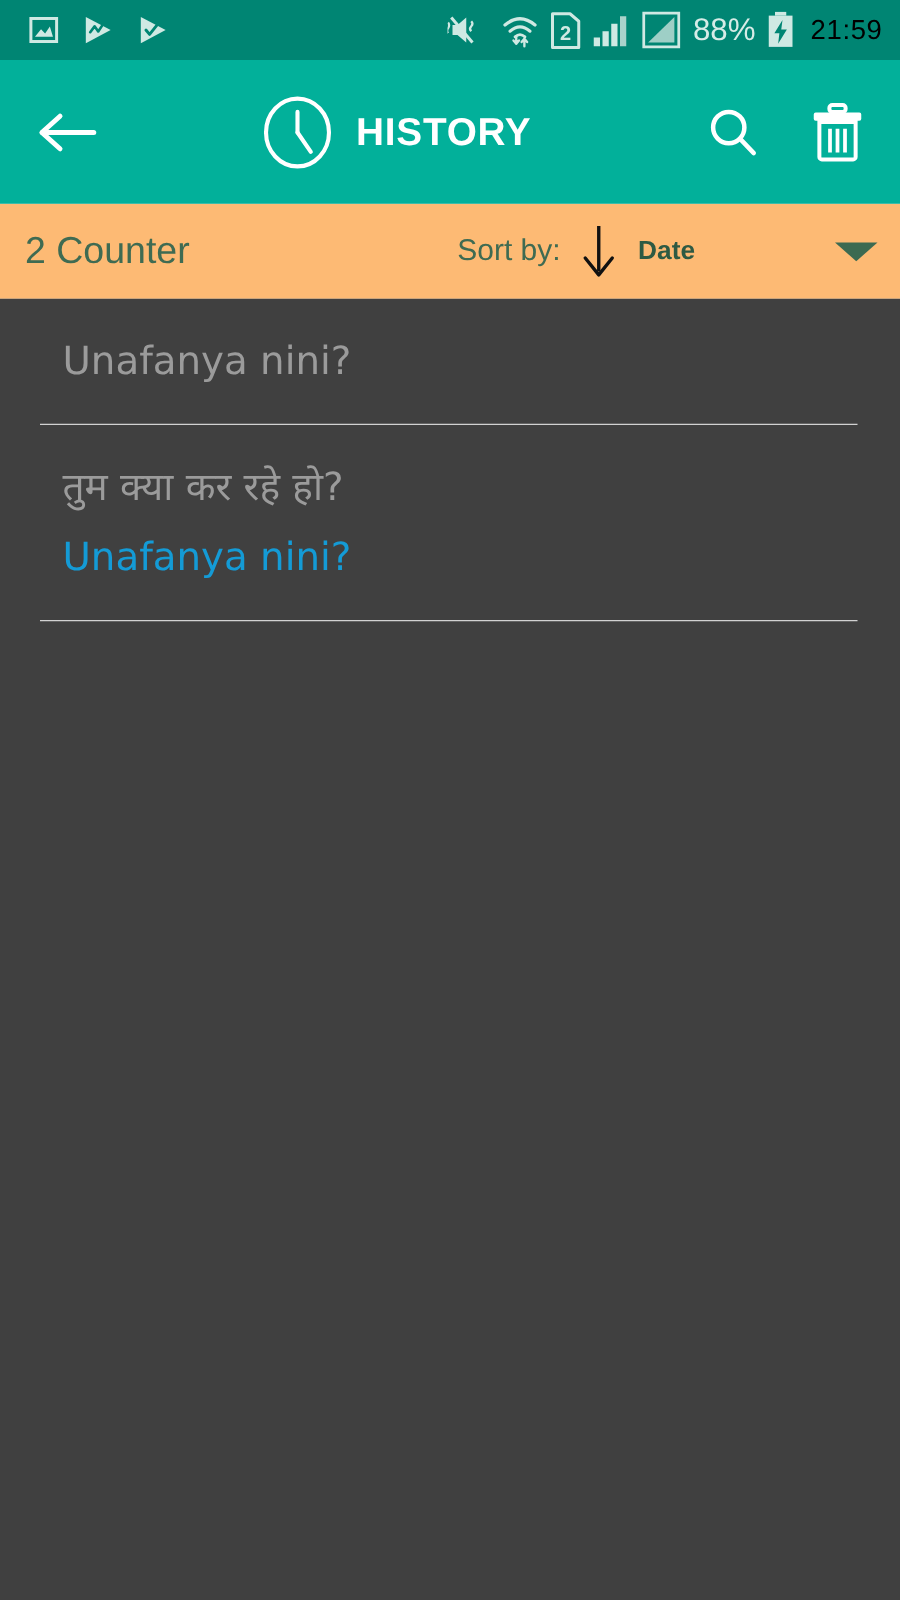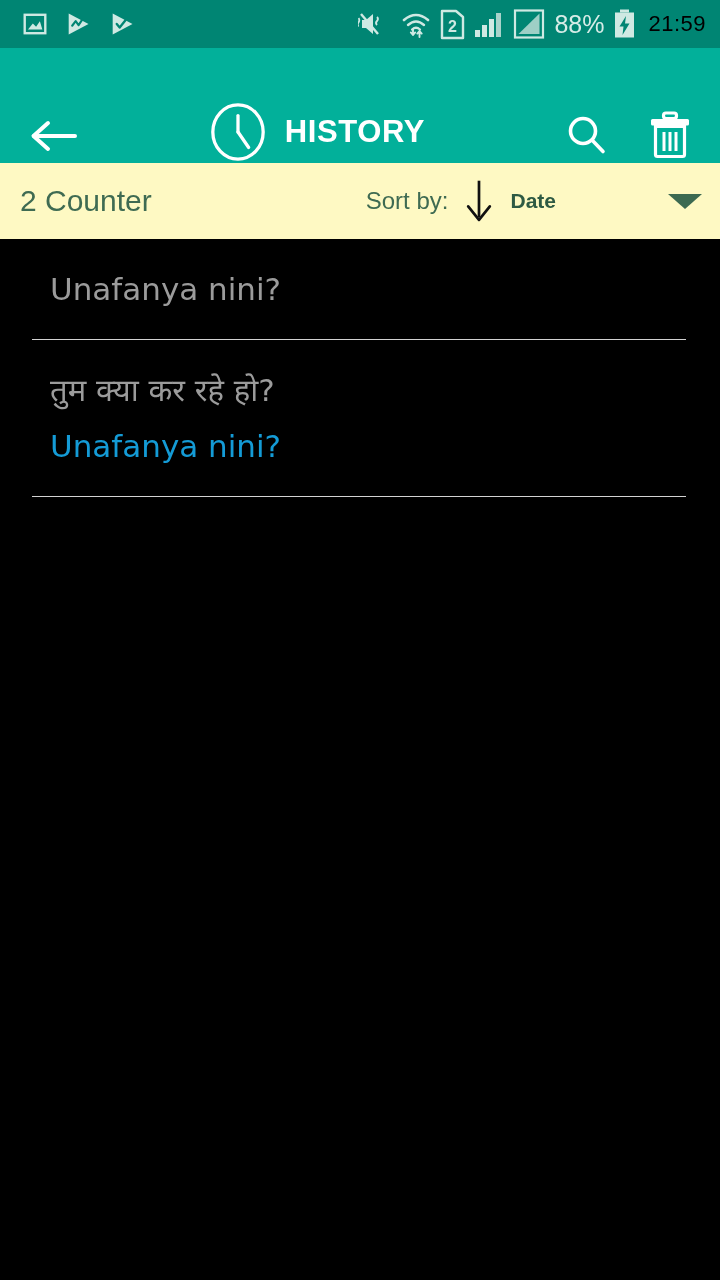--- a/index.html
+++ b/index.html
@@ -63,21 +63,21 @@
     font-weight: 400;
     letter-spacing: 0.5px;
     margin-left: 3px;
   }
 
   
   .app-bar {
     height: 115px;
     background: #02b09a;
     display: flex;
-    align-items: flex-end;
+    align-items: center;
     flex: 0 0 115px;
     padding: 0 22px 0 26px;
     position: relative;
   }
   .back-btn {
     width: 54px;
     height: 54px;
     display: flex;
     align-items: center;
     justify-content: center;
@@ -112,21 +112,21 @@
     height: 56px;
     display: flex;
     align-items: center;
     justify-content: center;
     cursor: pointer;
   }
 
   
   .sort-bar {
     height: 76px;
-    background: #fef9c3;
+    background: #fdba74;
     display: flex;
     align-items: center;
     flex: 0 0 76px;
     padding: 0 18px 0 14px;
   }
   .counter-label {
     color: #3f6b52;
     font-size: 30px;
     font-weight: 400;
     padding-left: 6px;
@@ -159,21 +159,21 @@
     height: 0;
     border-left: 17px solid transparent;
     border-right: 17px solid transparent;
     border-top: 15px solid #3c6a51;
     cursor: pointer;
   }
 
   
   .history-list {
     flex: 1;
-    background: #000000;
+    background: #404040;
     overflow: hidden;
   }
   .history-item {
     padding: 28px 34px 0 50px;
     cursor: pointer;
   }
   .source-text {
     color: #9b9b9b;
     font-size: 33px;
     font-weight: 400;

